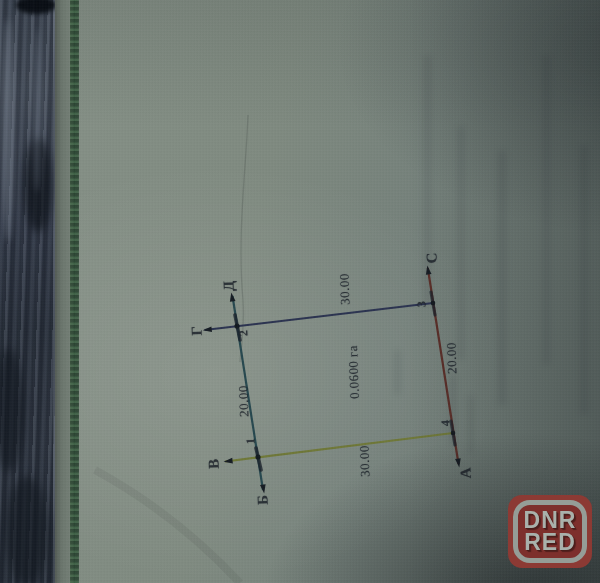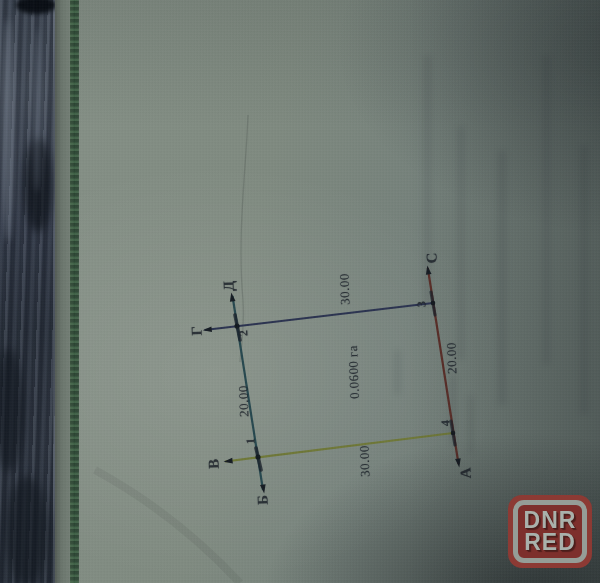--- a/index.html
+++ b/index.html
@@ -55,21 +55,21 @@
       linear-gradient(90deg, transparent 68%, rgba(12,16,20,0.22) 100%);}
   .grain{position:absolute;left:0;top:0;width:600px;height:583px;pointer-events:none;opacity:.55;
     background:
       repeating-linear-gradient(0deg, rgba(255,255,255,0.02) 0 1px, rgba(0,0,0,0.02) 2px 3px),
       repeating-linear-gradient(90deg, rgba(255,255,255,0.018) 0 1px, rgba(0,0,0,0.018) 2px 3px);}
 
   
   .wm{position:absolute;left:508px;top:495px;width:84px;height:73px;
       background:#8c3a34;border-radius:14px;padding:5px;box-sizing:border-box;}
   .wm-inner{width:100%;height:100%;box-sizing:border-box;border:5px solid #959d97;
-      border-radius:11px;background:#7d2f2c;display:flex;flex-direction:column;
+      border-radius:17px;background:#7d2f2c;display:flex;flex-direction:column;
       align-items:center;justify-content:center;}
   .wm-text{font-family:"Liberation Sans", sans-serif;font-weight:700;font-size:23px;
       line-height:0.92;color:#a9b1ab;letter-spacing:1px;
       text-shadow:1px 1px 0 #4a1e1b, 2px 2px 1px rgba(0,0,0,0.35);}
 </style>
 </head>
 <body>
 
 <div id="root">
 

